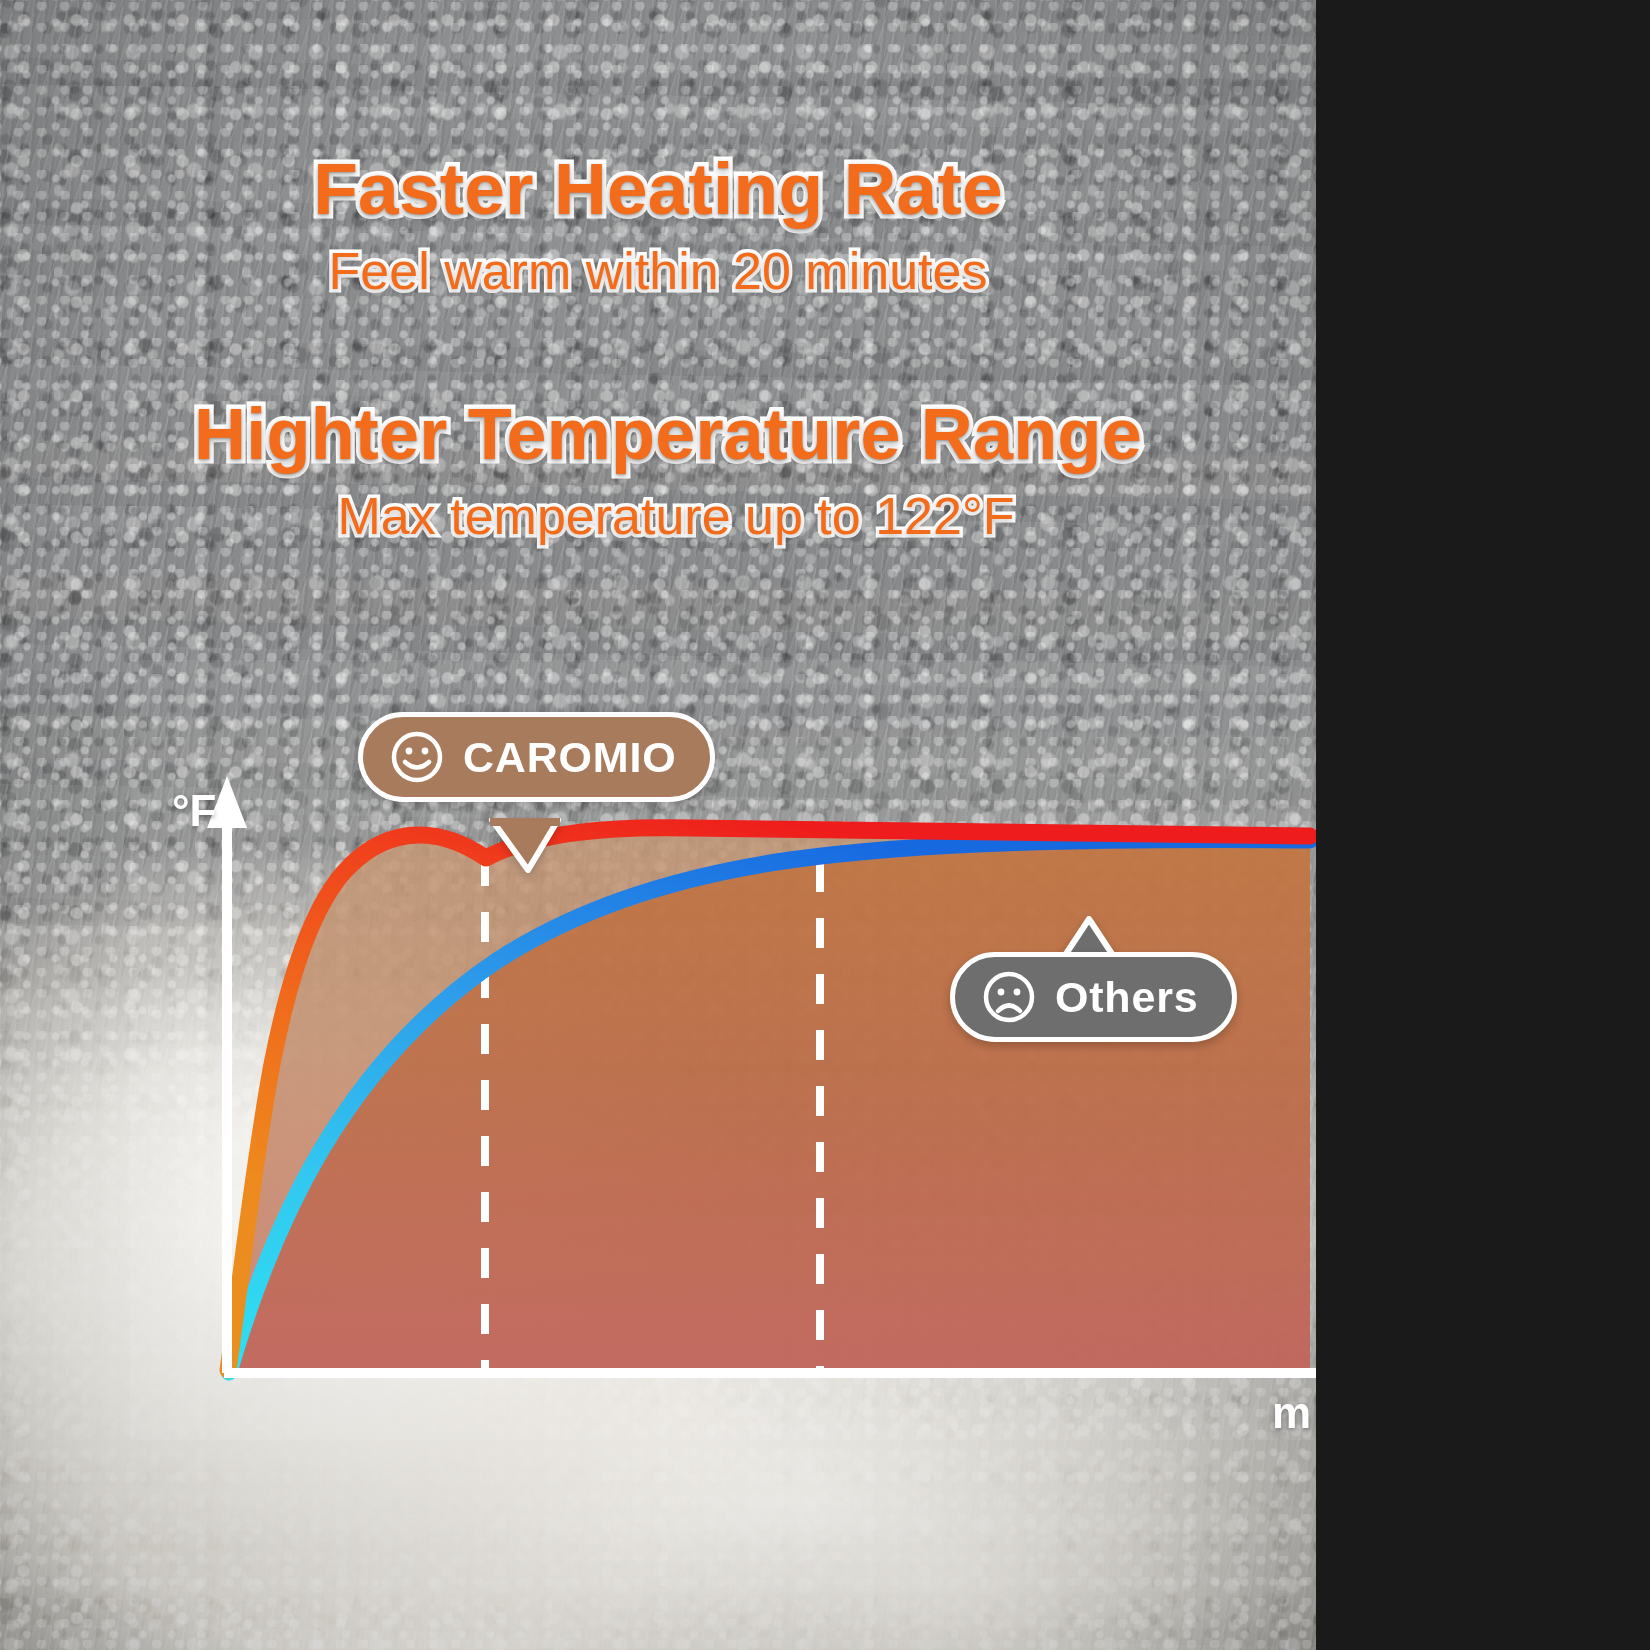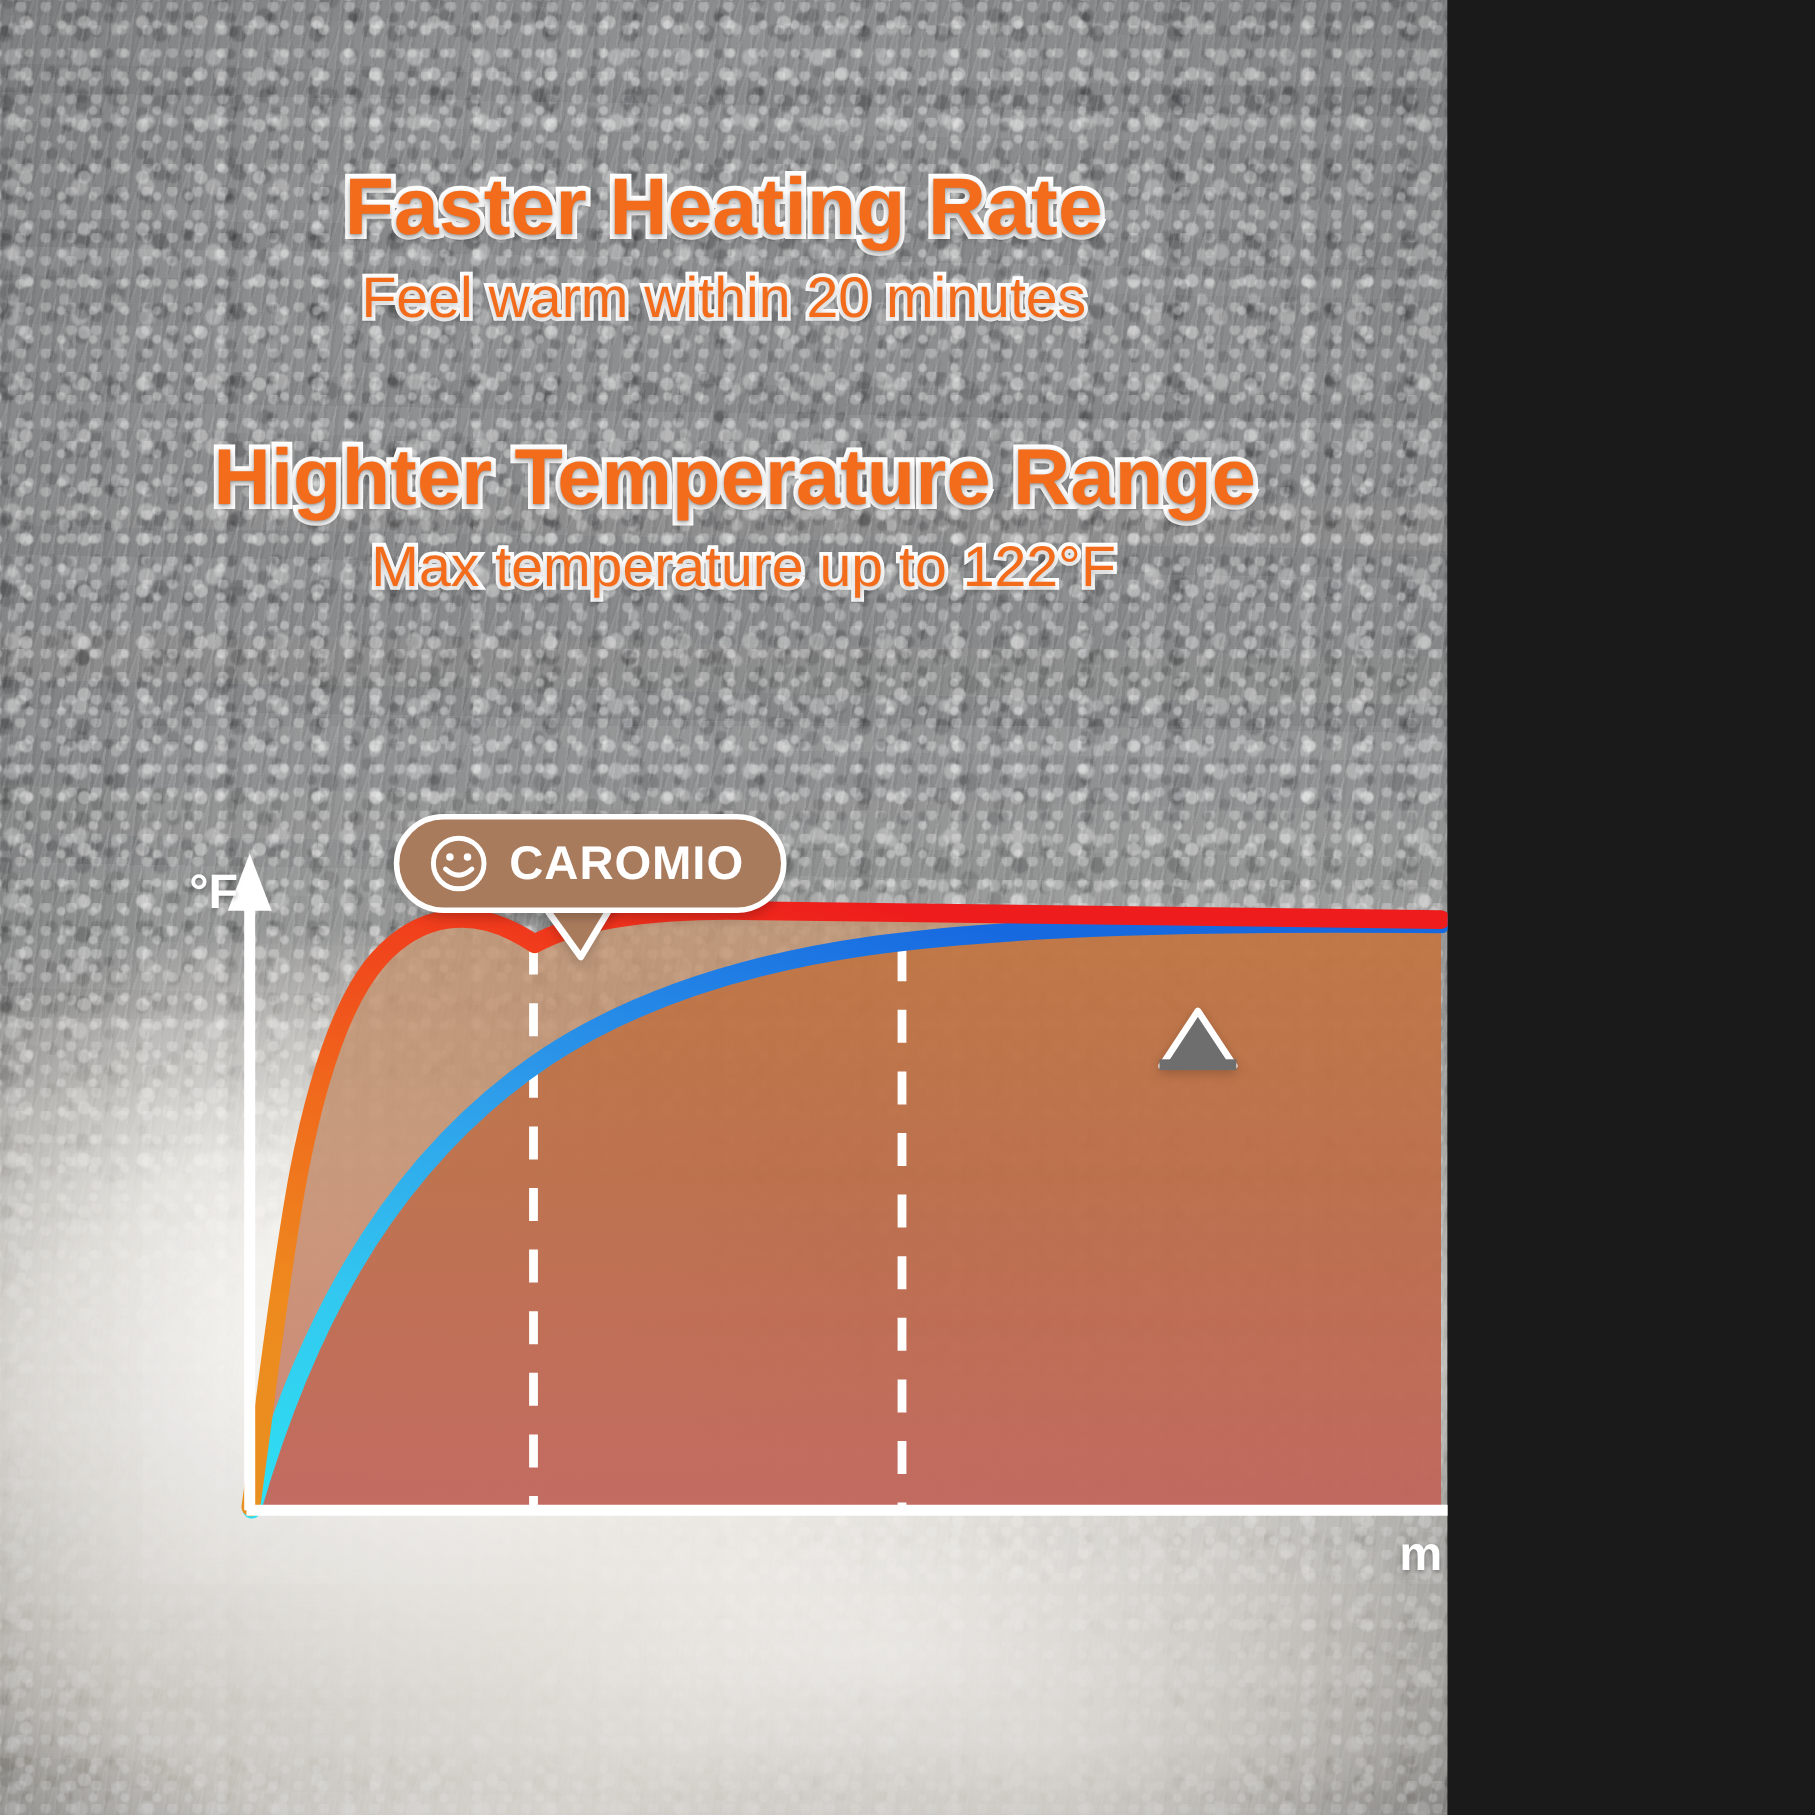--- a/index.html
+++ b/index.html
@@ -173,21 +173,21 @@
     color: #ffffff;
     font-weight: 700;
     font-size: 43px;
     letter-spacing: .8px;
     white-space: nowrap;
   }
   .face { flex: 0 0 auto; display:block; }
 
   #pill-caromio {
     left: 358px;
-    top: 740px;
+    top: 712px;
     background: #A97B5D;
   }
   #pill-others {
     left: 950px;
     top: 952px;
     background: #6E6E6E;
   }
   .tail {
     position: absolute;
     z-index: 59;
@@ -334,14 +334,23 @@
       <path d="M16,33 Q28,44 40,33" fill="none" stroke="#FFFFFF" stroke-width="4.5" stroke-linecap="round"></path>
     </svg>
     <span class="pill-label">CAROMIO</span>
   </div>
 
   <svg class="tail" id="tail-others" width="74" height="58" viewBox="0 0 74 58">
     <path d="M37,4 L70,54 L4,54 Z" fill="#6E6E6E" stroke="#FFFFFF" stroke-width="6" stroke-linejoin="round"></path>
     <rect x="2" y="48" width="70" height="10" fill="#6E6E6E"></rect>
   </svg>
 
+  <div class="pill" id="pill-others">
+    <svg class="face" width="56" height="56" viewBox="0 0 56 56">
+      <circle cx="28" cy="28" r="23" fill="none" stroke="#FFFFFF" stroke-width="4.5"></circle>
+      <circle cx="20" cy="23" r="3.4" fill="#FFFFFF"></circle>
+      <circle cx="36" cy="23" r="3.4" fill="#FFFFFF"></circle>
+      <path d="M17,42 Q28,31 39,42" fill="none" stroke="#FFFFFF" stroke-width="4.5" stroke-linecap="round"></path>
+    </svg>
+    <span class="pill-label">Others</span>
+  </div>
 
 </div>
 
 </body></html>

